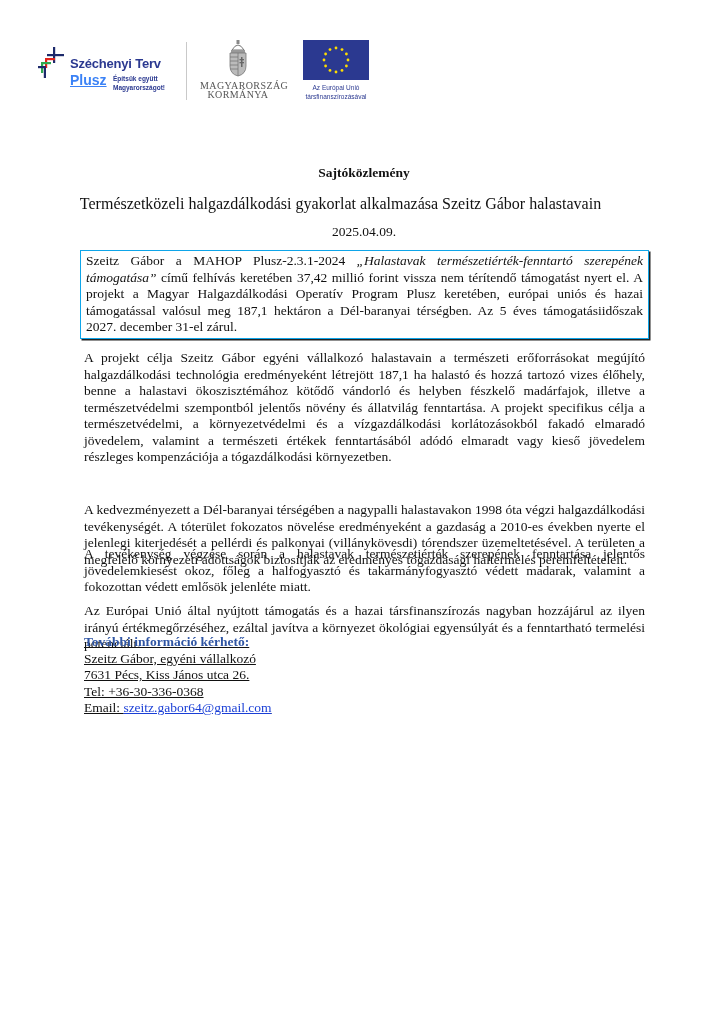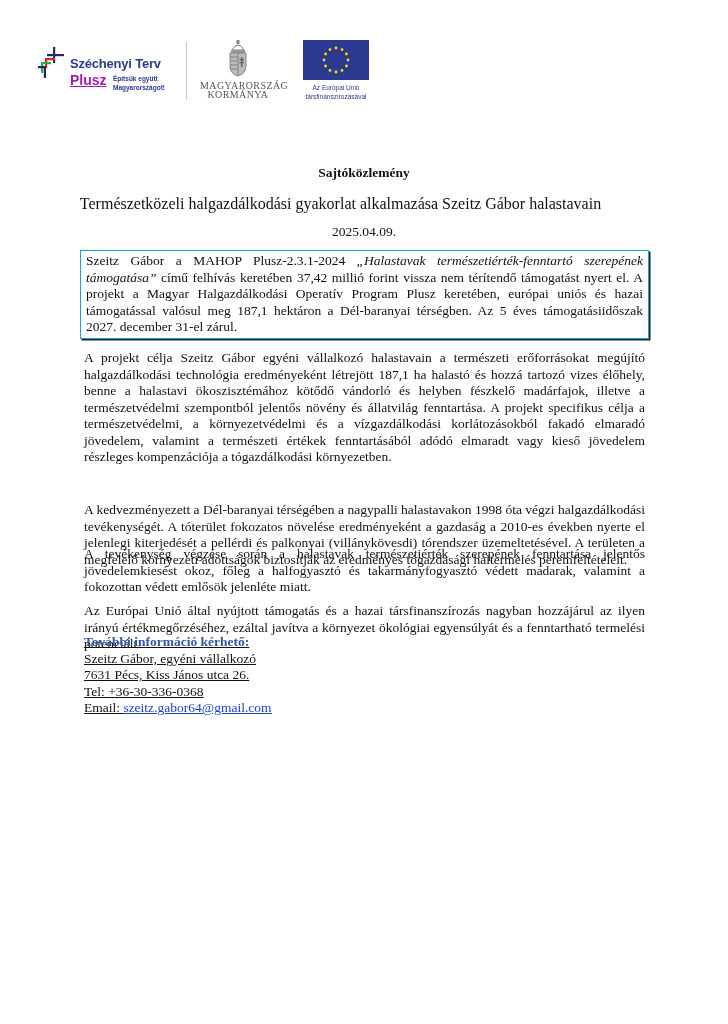--- a/index.html
+++ b/index.html
@@ -3,21 +3,21 @@
   <meta charset="utf-8">
   <style>
     * { box-sizing: border-box; margin: 0; padding: 0; }
     html, body { width: 728px; height: 1024px; background: #ffffff; }
     body { position: relative; overflow: hidden; font-family: "Liberation Serif", serif; color: #111; }
 
     .header { position: absolute; left: 0; top: 0; width: 728px; height: 120px; }
     .szt { position: absolute; left: 38px; top: 45px; width: 150px; height: 60px; }
     .szt-mark { position: absolute; left: 0; top: 0; width: 30px; height: 40px; }
     .szt-title { position: absolute; left: 32px; top: 11px; font-family: "Liberation Sans", sans-serif; font-weight: bold; font-size: 13px; color: #2b3990; white-space: nowrap; letter-spacing: -0.2px; }
-    .szt-plusz { position: absolute; left: 32px; top: 27px; font-family: "Liberation Sans", sans-serif; font-weight: bold; font-size: 14px; color: #a21caf; text-decoration: underline; }
+    .szt-plusz { position: absolute; left: 32px; top: 27px; font-family: "Liberation Sans", sans-serif; font-weight: bold; font-size: 14px; color: #3b82f6; text-decoration: underline; }
     .szt-slogan { position: absolute; left: 75px; top: 29px; font-family: "Liberation Sans", sans-serif; font-weight: bold; font-size: 6.5px; line-height: 9px; color: #2b3990; white-space: nowrap; }
     .sep { position: absolute; left: 186px; top: 42px; width: 1px; height: 58px; background: #c9c9c9; }
 
     .gov { position: absolute; left: 200px; top: 38px; width: 76px; height: 68px; text-align: center; }
     .gov-crest { display: block; margin: 0 auto; width: 24px; height: 40px; }
     .gov-text { font-family: "Liberation Serif", serif; font-size: 10px; line-height: 9px; color: #555; letter-spacing: 0.4px; margin-top: 3px; }
 
     .eu { position: absolute; left: 290px; top: 40px; width: 92px; height: 66px; text-align: center; }
     .eu-flag { display: block; margin: 0 auto; width: 66px; height: 40px; }
     .eu-text { font-family: "Liberation Sans", sans-serif; font-size: 6.5px; line-height: 8.5px; color: #2b3990; margin-top: 4px; white-space: nowrap; }

